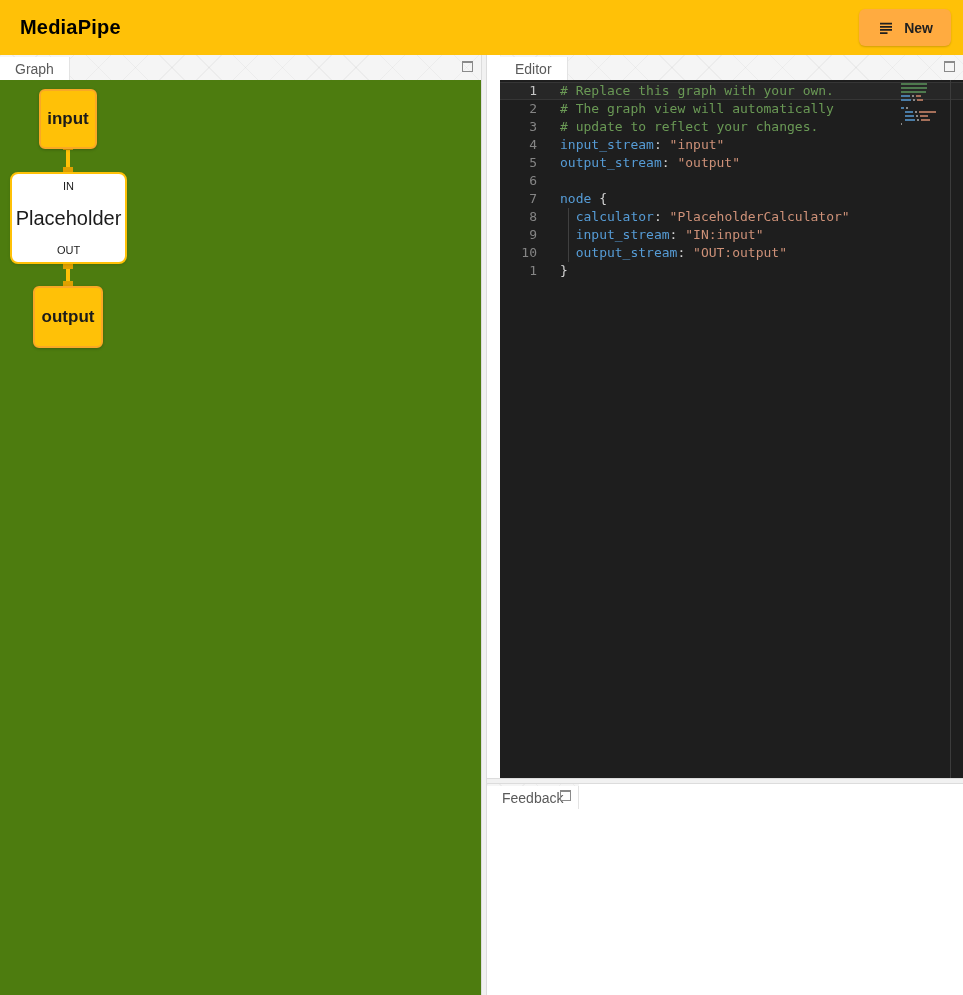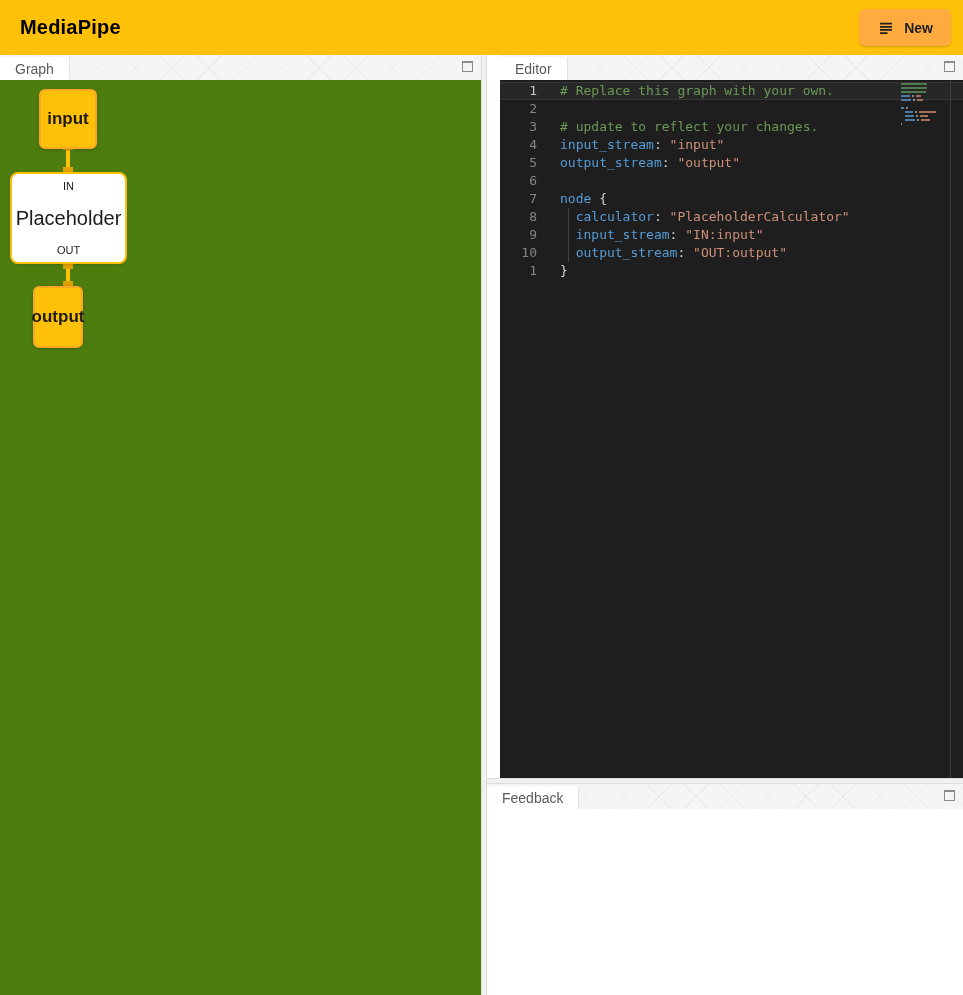--- a/index.html
+++ b/index.html
@@ -36,21 +36,21 @@
   .maximize-btn { position:absolute; right:8px; top:6px; width:11px; height:11px;
     border:1px solid #8a8a8a; border-top-width:2px; background:transparent; cursor:pointer; }
 
   
   .graph-canvas { flex:1; position:relative; background:#4d7c0f; }
   .gnode { position:absolute; display:flex; align-items:center; justify-content:center;
     border-radius:6px; cursor:pointer; }
   .gnode.stream { background:#FFC107; border:2px solid #F9A825; color:#1b1b1b;
     font-size:17px; font-weight:bold; box-shadow:0 1px 3px rgba(0,0,0,.22); }
   .gnode-input  { left:39px; top:9px;   width:58px; height:60px; }
-  .gnode-output { left:33px; top:206px; width:50px; height:62px; }
+  .gnode-output { left:33px; top:206px; width:70px; height:62px; }
   .gnode-calc { left:10px; top:92px; width:117px; height:92px; background:#fff;
     border:2px solid #FFC107; border-radius:8px; flex-direction:column;
     justify-content:space-between; padding:6px 0; box-shadow:0 1px 3px rgba(0,0,0,.12); }
   .port-label { font-size:11px; color:#1b1b1b; }
   .calc-label { font-size:20px; color:#1b1b1b; }
   .edge-line { position:absolute; left:66px; width:4px; background:#FFC107; }
   .edge-line.e1 { top:64px;  height:33px; }
   .edge-line.e2 { top:184px; height:27px; }
   .port-dot { position:absolute; left:63px; width:10px; height:10px; background:#DFA100; }
 
@@ -75,21 +75,21 @@
   .mm-divider { position:absolute; top:0; bottom:0; right:12px; width:1px; background:#3c3c3c; }
   .editor-minimap { position:absolute; top:3px; right:16px; width:46px; }
   .mm-line { height:2px; margin-bottom:2px; display:flex; }
   .mm-seg { height:2px; margin-right:2px; display:inline-block; }
   .mm-comment { background:#4e7a4e; }
   .mm-key { background:#4a7ca6; }
   .mm-string { background:#a6705a; }
   .mm-plain { background:#8a8a8a; }
 
   
-  .feedback-panel { flex:1; display:flex; flex-direction:column; }
+  .feedback-panel { flex:1; display:flex; }
   .feedback-body { flex:1; background:#fff; }
 </style>
 </head>
 <body>
 
 <header class="app-header">
   <div class="app-title">MediaPipe</div>
   <button class="hdr-btn">
     <span>
       <svg width="18" height="18" viewBox="0 0 24 24" fill="#1f1f1f">
@@ -140,21 +140,21 @@
     <section class="editor-panel">
       <div class="tab-bar">
         <div class="tab">
           <span>Editor</span>
         </div>
         <button class="maximize-btn"></button>
       </div>
       <div class="editor-body">
         <div>
             <div class="code-line active"><span class="gutter">1</span><span class="code-text"><span class="tok-comment"># Replace this graph with your own.</span></span></div>
-            <div class="code-line"><span class="gutter">2</span></div>
+            <div class="code-line"><span class="gutter">2</span><span class="code-text"><span class="tok-comment"># The graph view will automatically</span></span></div>
             <div class="code-line"><span class="gutter">3</span><span class="code-text"><span class="tok-comment"># update to reflect your changes.</span></span></div>
             <div class="code-line"><span class="gutter">4</span><span class="code-text"><span class="tok-key">input_stream</span><span class="tok-plain">: </span><span class="tok-string">"input"</span></span></div>
             <div class="code-line"><span class="gutter">5</span><span class="code-text"><span class="tok-key">output_stream</span><span class="tok-plain">: </span><span class="tok-string">"output"</span></span></div>
             <div class="code-line"><span class="gutter">6</span><span class="code-text"></span></div>
             <div class="code-line"><span class="gutter">7</span><span class="code-text"><span class="tok-key">node</span><span class="tok-plain"> {</span></span></div>
             <div class="code-line indented"><span class="gutter">8</span><span class="code-text"><span class="tok-plain">  </span><span class="tok-key">calculator</span><span class="tok-plain">: </span><span class="tok-string">"PlaceholderCalculator"</span></span></div>
             <div class="code-line indented"><span class="gutter">9</span><span class="code-text"><span class="tok-plain">  </span><span class="tok-key">input_stream</span><span class="tok-plain">: </span><span class="tok-string">"IN:input"</span></span></div>
             <div class="code-line indented"><span class="gutter">10</span><span class="code-text"><span class="tok-plain">  </span><span class="tok-key">output_stream</span><span class="tok-plain">: </span><span class="tok-string">"OUT:output"</span></span></div>
             <div class="code-line"><span class="gutter">1</span><span class="code-text"><span class="tok-plain">}</span></span></div>
           </div>

